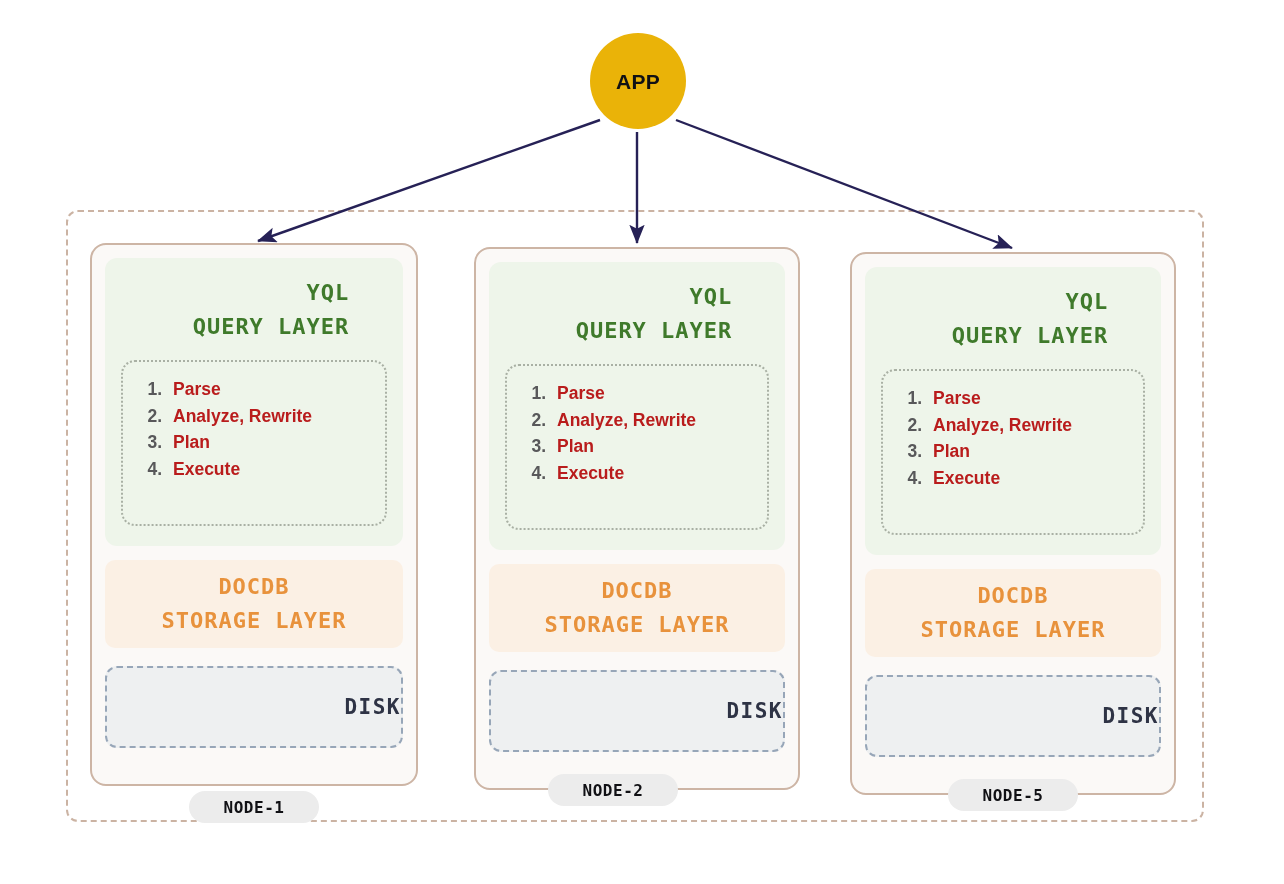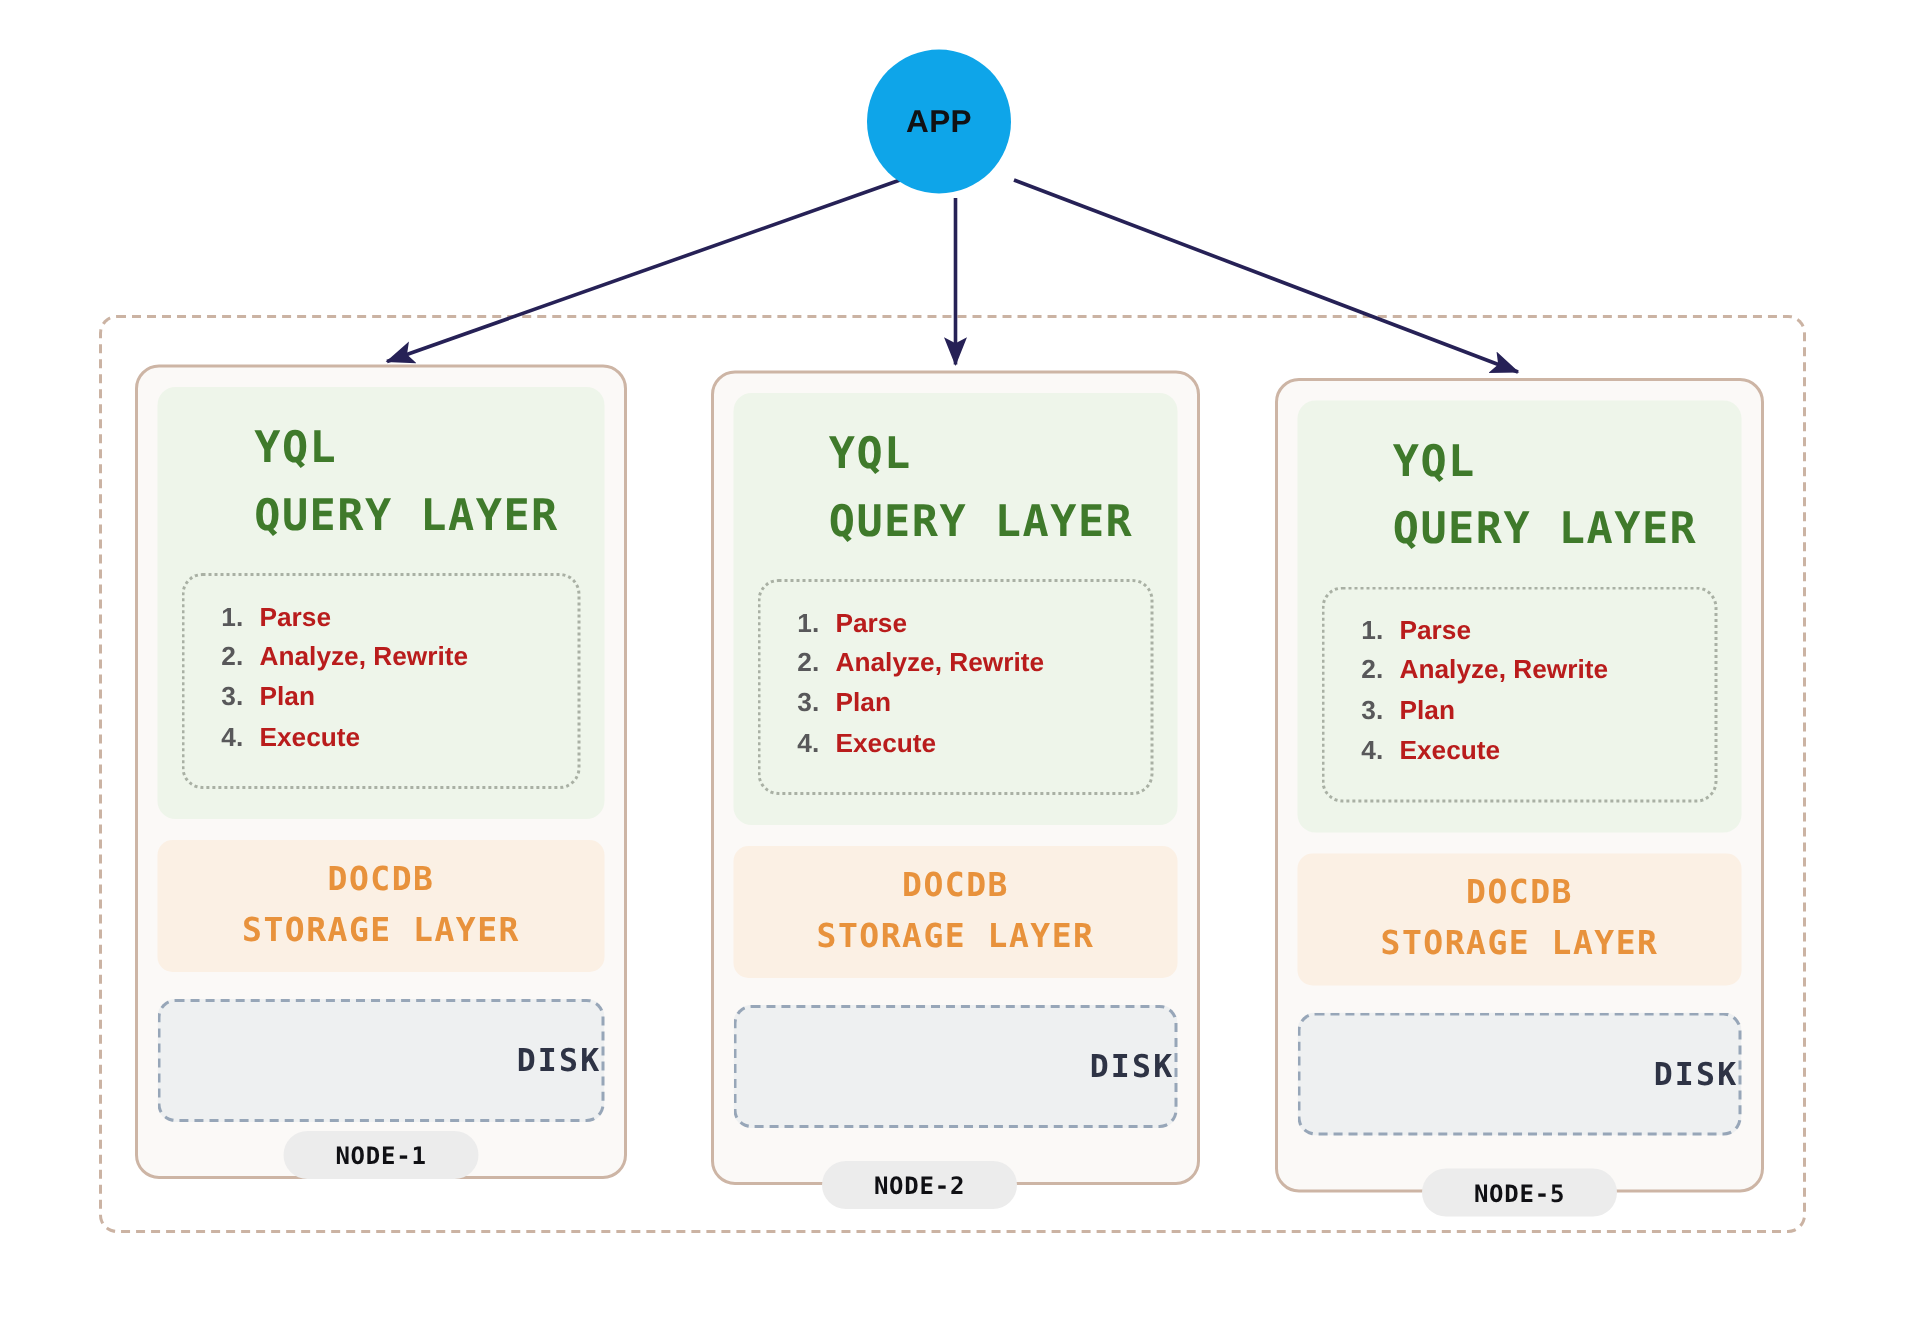--- a/index.html
+++ b/index.html
@@ -19,26 +19,26 @@
   #stage {
     position: absolute;
     inset: 0;
     width: 1284px;
     height: 884px;
   }
 
   
   .app-circle {
     position: absolute;
-    left: 578px;
+    left: 590px;
     top: 33px;
     width: 96px;
     height: 96px;
     border-radius: 50%;
-    background: #0ea5e9;
+    background: #eab308;
     display: flex;
     align-items: center;
     justify-content: center;
     z-index: 6;
   }
   .app-label {
     font-family: "Liberation Sans", sans-serif;
     font-size: 21px;
     font-weight: bold;
     color: #111114;
@@ -94,25 +94,25 @@
     border-radius: 12px;
     padding: 18px 16px 20px 16px;
     box-sizing: border-box;
     height: 288px;
     display: flex;
     flex-direction: column;
     align-items: center;
   }
   .yql-title {
     font-family: "DejaVu Sans Mono", monospace;
-    font-size: 29px;
+    font-size: 22px;
     font-weight: bold;
     color: #3f7a2b;
     letter-spacing: 1px;
-    text-align: left;
+    text-align: right;
     line-height: 1.55;
     white-space: pre-line;
     margin-left: 34px;
   }
   .yql-steps-box {
     margin-top: 16px;
     width: 100%;
     flex: 1;
     border: 2px dotted #a9b0a4;
     border-radius: 14px;
@@ -189,21 +189,21 @@
     border-radius: 16px;
     height: 32px;
     min-width: 130px;
     display: flex;
     align-items: center;
     justify-content: center;
     z-index: 4;
     box-sizing: border-box;
     padding: 0 16px;
   }
-  .badge-1 { left: 189px; top: 754px; }
+  .badge-1 { left: 189px; top: 791px; }
   .badge-2 { left: 548px; top: 774px; }
   .badge-3 { left: 948px; top: 779px; }
   .node-badge-label {
     font-family: "DejaVu Sans Mono", monospace;
     font-size: 16px;
     font-weight: bold;
     color: #101014;
     letter-spacing: 0.5px;
   }
 </style>

